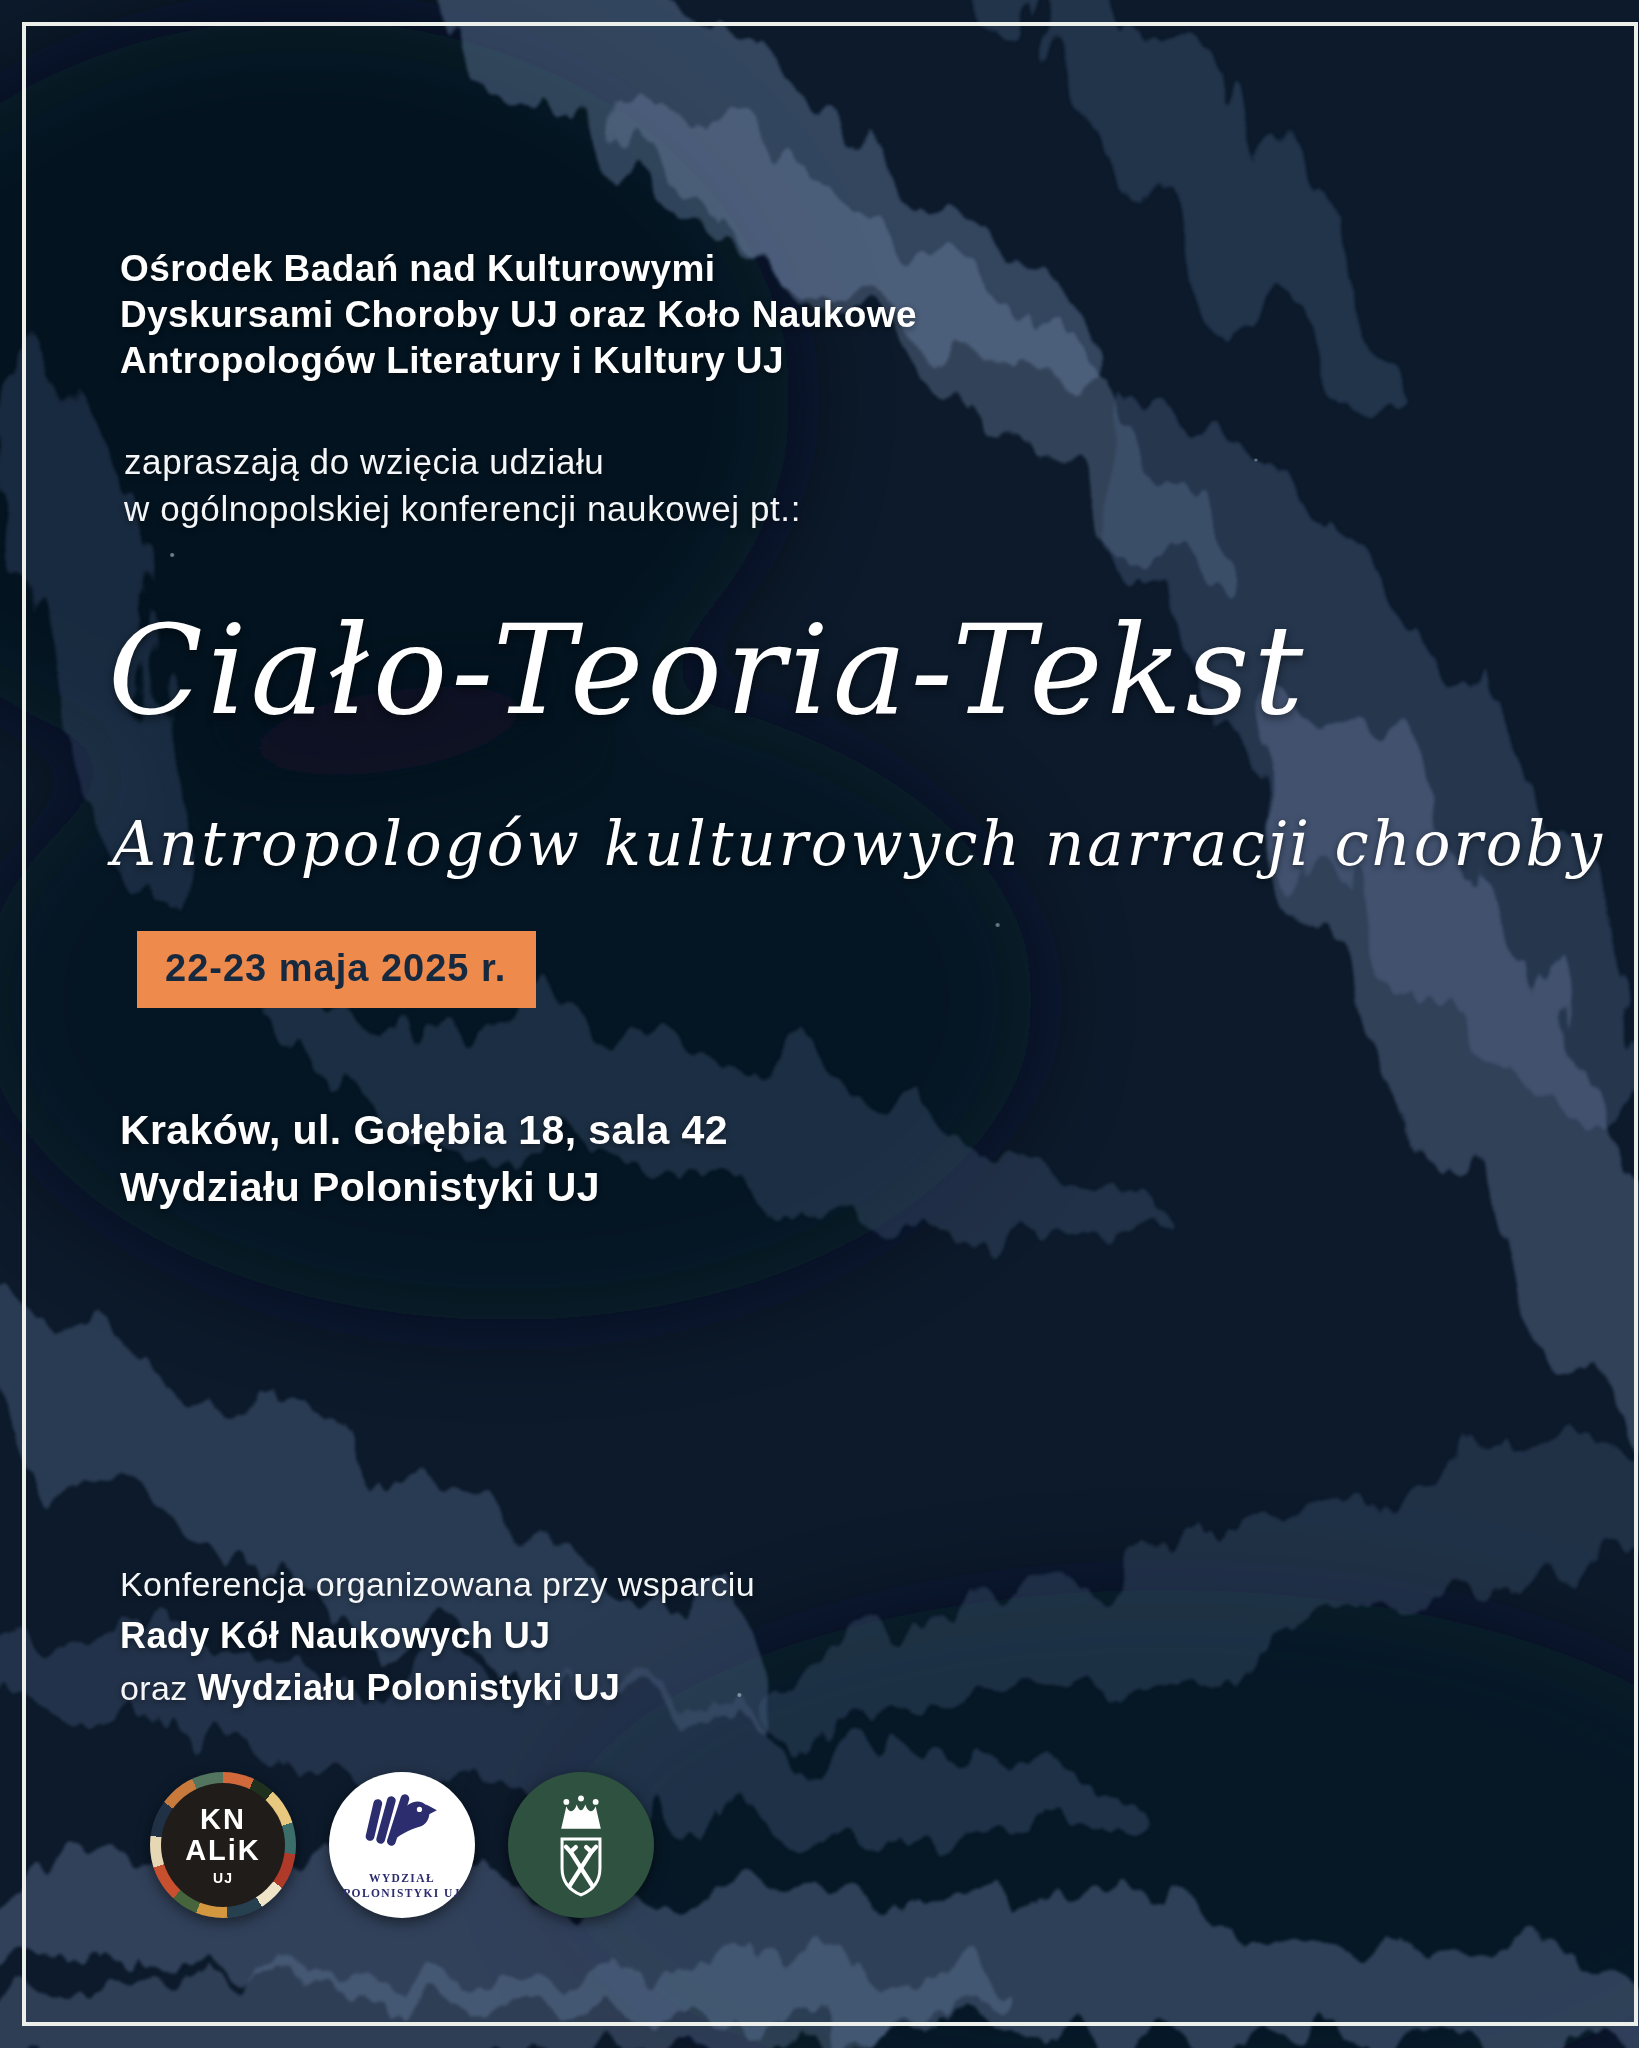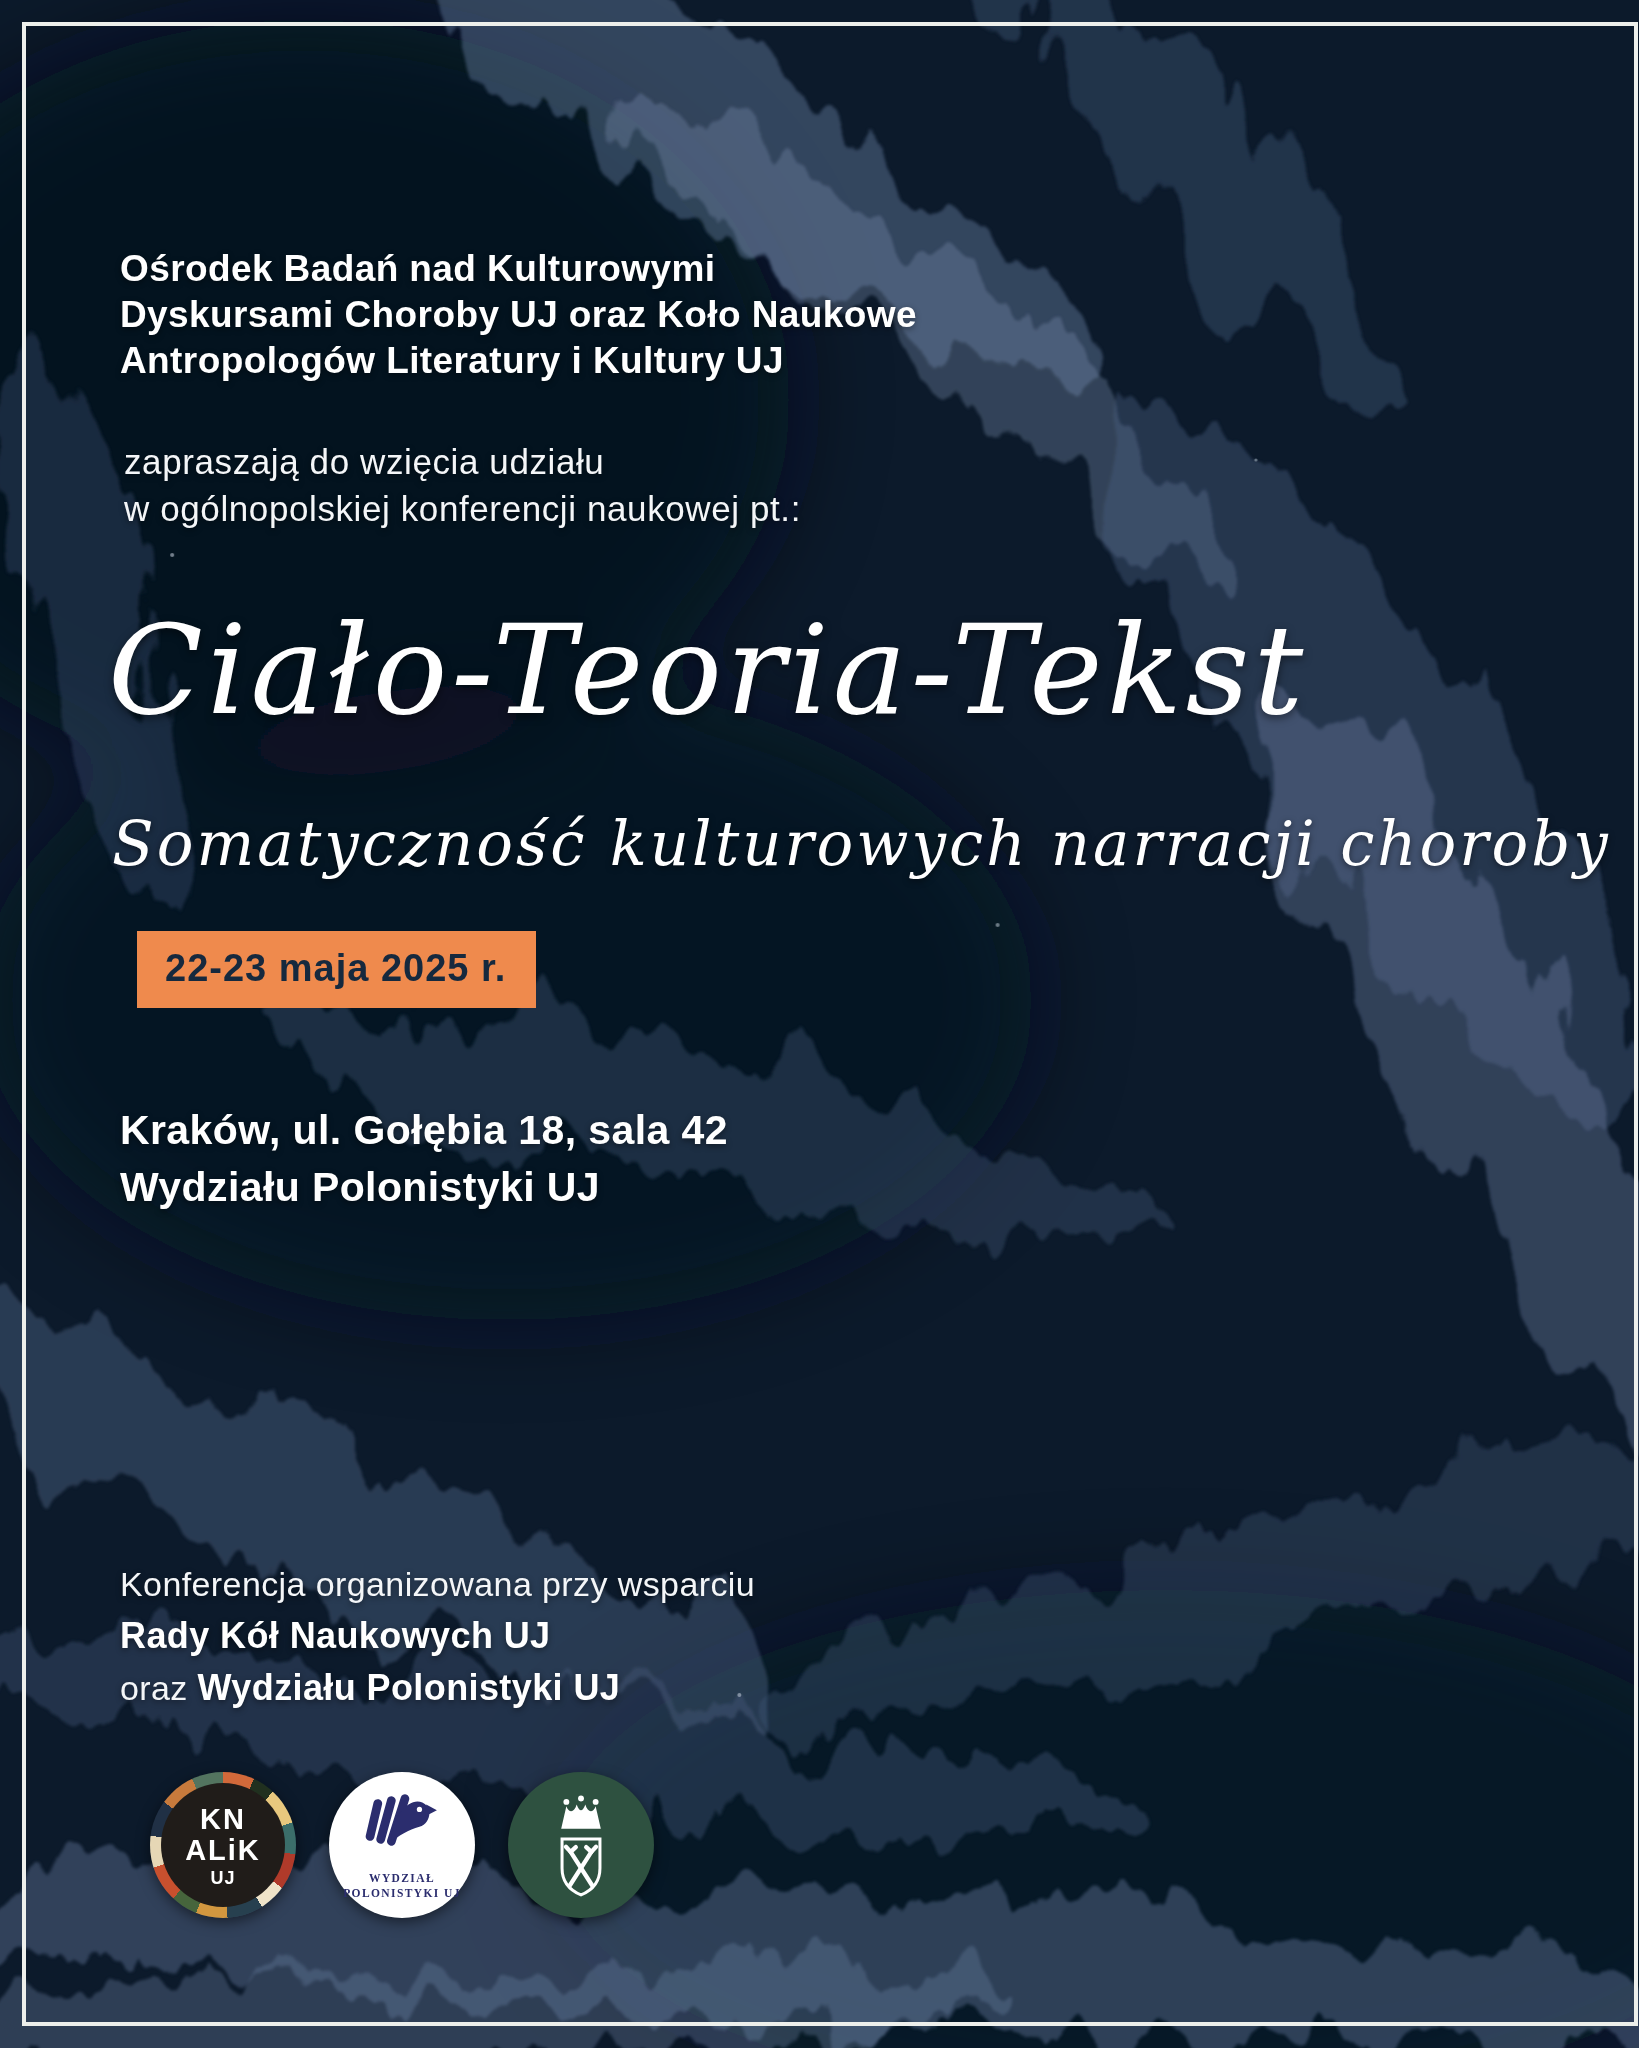--- a/index.html
+++ b/index.html
@@ -64,21 +64,21 @@
       #203045 77% 85%,#c77a3c 85% 93%,#53745f 93% 100%);
     display:flex;align-items:center;justify-content:center;
     box-shadow:0 4px 14px rgba(0,0,0,.5);
   }
   .knalik-inner{
     width:124px;height:124px;border-radius:50%;background:#201c19;
     display:flex;flex-direction:column;align-items:center;justify-content:center;
     text-align:center;color:#fff;font-weight:700;
   }
   .knalik-l1,.knalik-l2{font-size:29px;line-height:31px;letter-spacing:2px;text-align:right;}
-  .knalik-l3{font-size:18px;line-height:18px;margin-top:3px;letter-spacing:1px;}
+  .knalik-l3{font-size:14px;line-height:18px;margin-top:3px;letter-spacing:1px;}
   .logo-wp{
     background:#ffffff;color:#2b2d6e;
     display:flex;flex-direction:column;align-items:center;justify-content:center;
     box-shadow:0 4px 14px rgba(0,0,0,.5);
   }
   .wp-text{
     font-family:"Liberation Serif",serif;font-size:11.5px;font-weight:700;
     letter-spacing:1.4px;line-height:15px;text-align:center;margin-top:19px;
   }
   .logo-uj{
@@ -138,21 +138,21 @@
     <div>Antropologów Literatury i Kultury UJ</div>
   </div>
 
   <div class="layer invitation">
     <div>zapraszają do wzięcia udziału</div>
     <div>w ogólnopolskiej konferencji naukowej pt.:</div>
   </div>
 
   <div class="layer title">Ciało-Teoria-Tekst</div>
 
-  <div class="layer subtitle">Somatyczność kulturowych narracji choroby</div>
+  <div class="layer subtitle">Antropologów kulturowych narracji choroby</div>
 
   <div class="layer badge">22-23 maja 2025 r.</div>
 
   <div class="layer location">
     <div>Kraków, ul. Gołębia 18, sala 42</div>
     <div>Wydziału Polonistyki UJ</div>
   </div>
 
   <div class="layer support">
     <div>Konferencja organizowana przy wsparciu</div>

